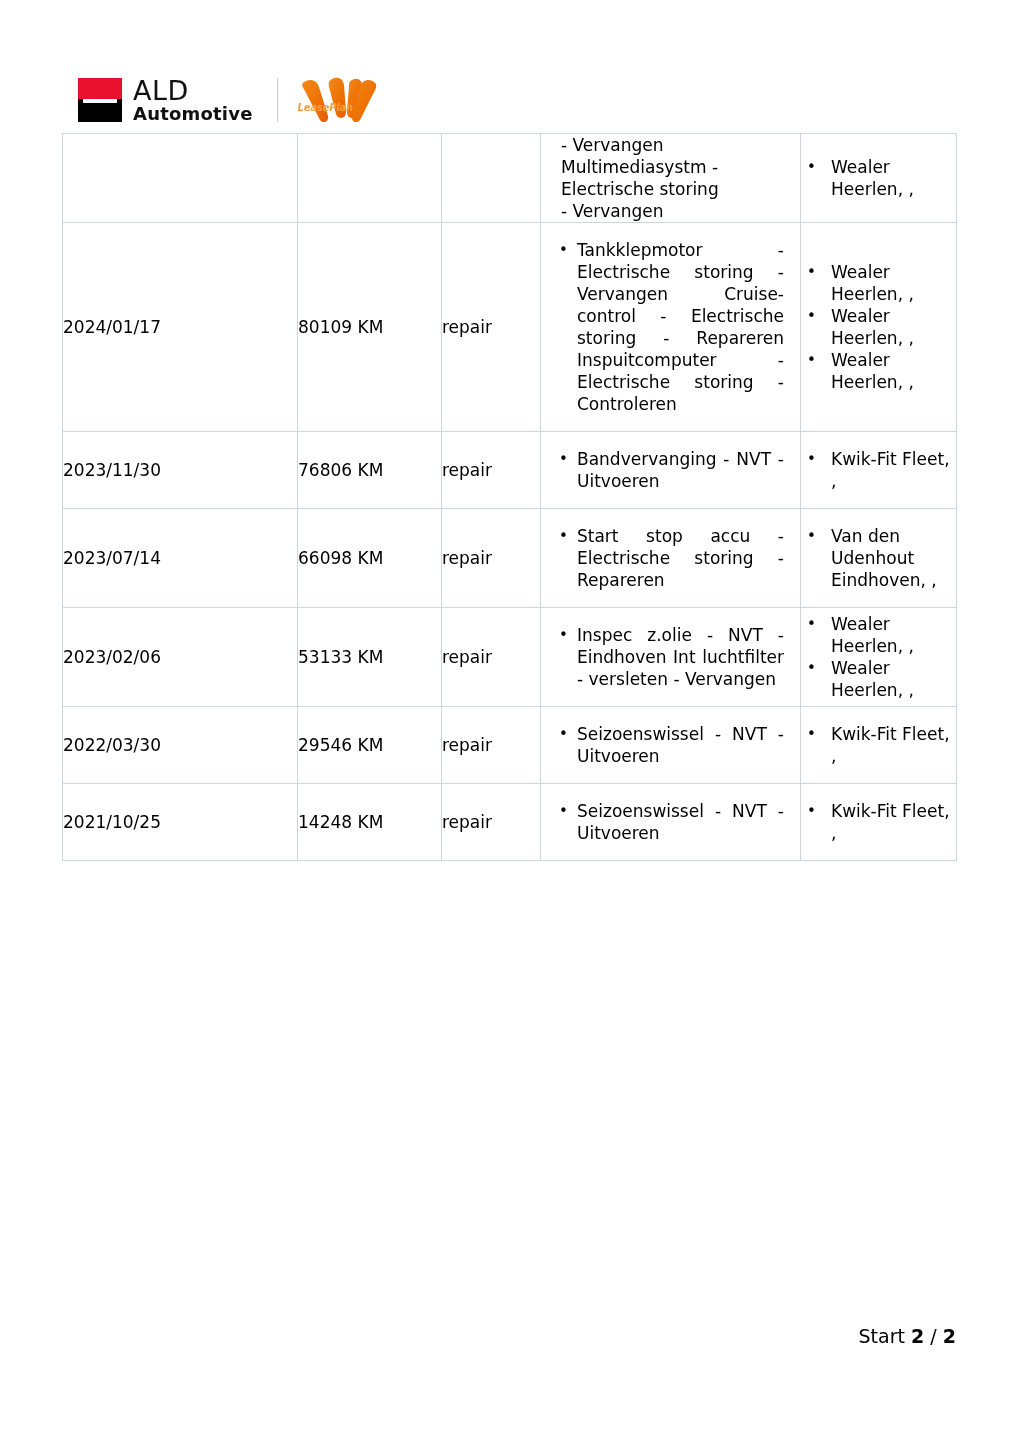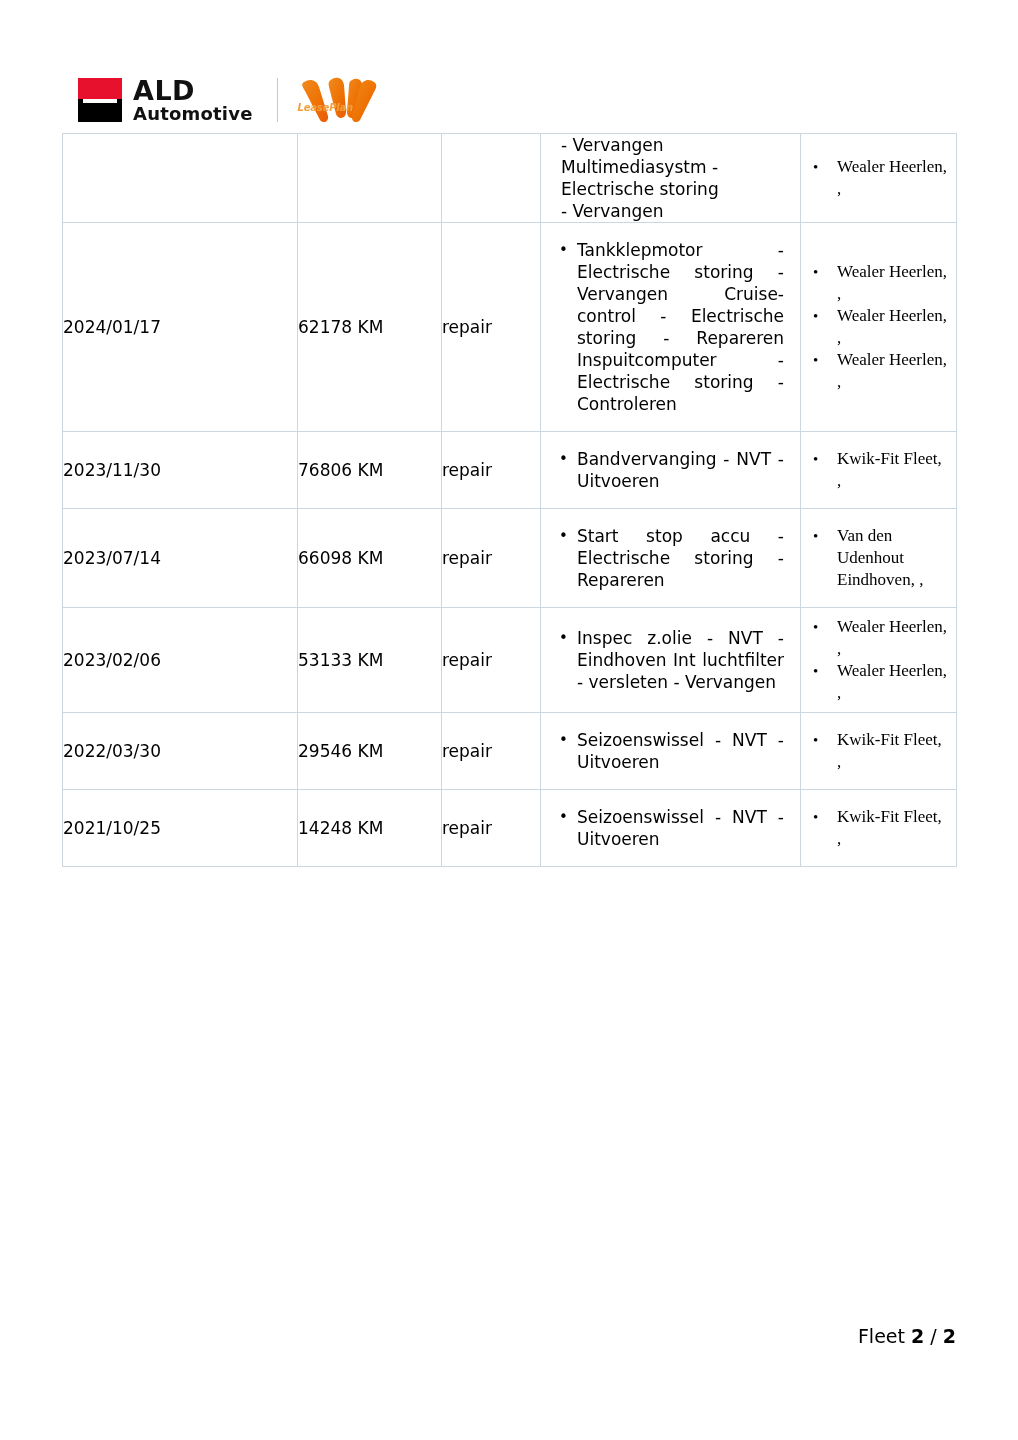--- a/index.html
+++ b/index.html
@@ -50,21 +50,21 @@
     width: 78%;
     height: 11%;
     background: #ffffff;
   }
   .ald-words {
     margin-left: 11px;
     line-height: 1.04;
   }
   .ald-words .ald-name {
     font-size: 27px;
-    font-weight: bold;
+    font-weight: normal;
     letter-spacing: 0.5px;
     color: #111111;
   }
   .ald-words .ald-sub {
     font-size: 18px;
     font-weight: bold;
     letter-spacing: 0.2px;
     color: #111111;
   }
   .logo-divider {
@@ -157,24 +157,23 @@
     line-height: 22px;
   }
 
   .desc-cont {
     text-align: justify;
     text-justify: inter-word;
     padding-left: 20px;
   }
 
   ul.v-list {
-    margin: 8px;
+    margin: 2px;
     padding: 0;
     list-style: none;
-    font-family: Liberation Serif, serif;
   }
   ul.v-list li {
     position: relative;
     padding-left: 28px;
     text-align: left;
   }
   ul.v-list li::before {
     content: "\2022";
     position: absolute;
     left: 4px;
@@ -255,21 +254,21 @@
       </td>
       <td class="cell-vendor">
         <ul class="v-list">
           <li>Wealer Heerlen, ,</li>
         </ul>
       </td>
     </tr>
 
     <tr>
       <td class="cell-date">2024/01/17</td>
-      <td class="cell-km">62178 KM</td>
+      <td class="cell-km">80109 KM</td>
       <td class="cell-type">repair</td>
       <td class="cell-desc">
         <ul class="b-list">
           <li>Tankklepmotor   -  Electrische storing - Vervangen  Cruise-control   - Electrische storing        - Repareren Inspuitcomputer  - Electrische storing - Controleren</li>
         </ul>
       </td>
       <td class="cell-vendor">
         <ul class="v-list">
           <li>Wealer Heerlen, ,</li>
           <li>Wealer Heerlen, ,</li>
@@ -360,17 +359,17 @@
         <ul class="v-list">
           <li>Kwik-Fit Fleet, ,</li>
         </ul>
       </td>
     </tr>
 
   </tbody>
 </table>
 
 <div class="page-footer">
-  <span>Fleet</span>
+  <span>Start</span>
   <span class="pf-num">2</span>
   <span>/</span>
   <span class="pf-num">2</span>
 </div>
 
 </body></html>

